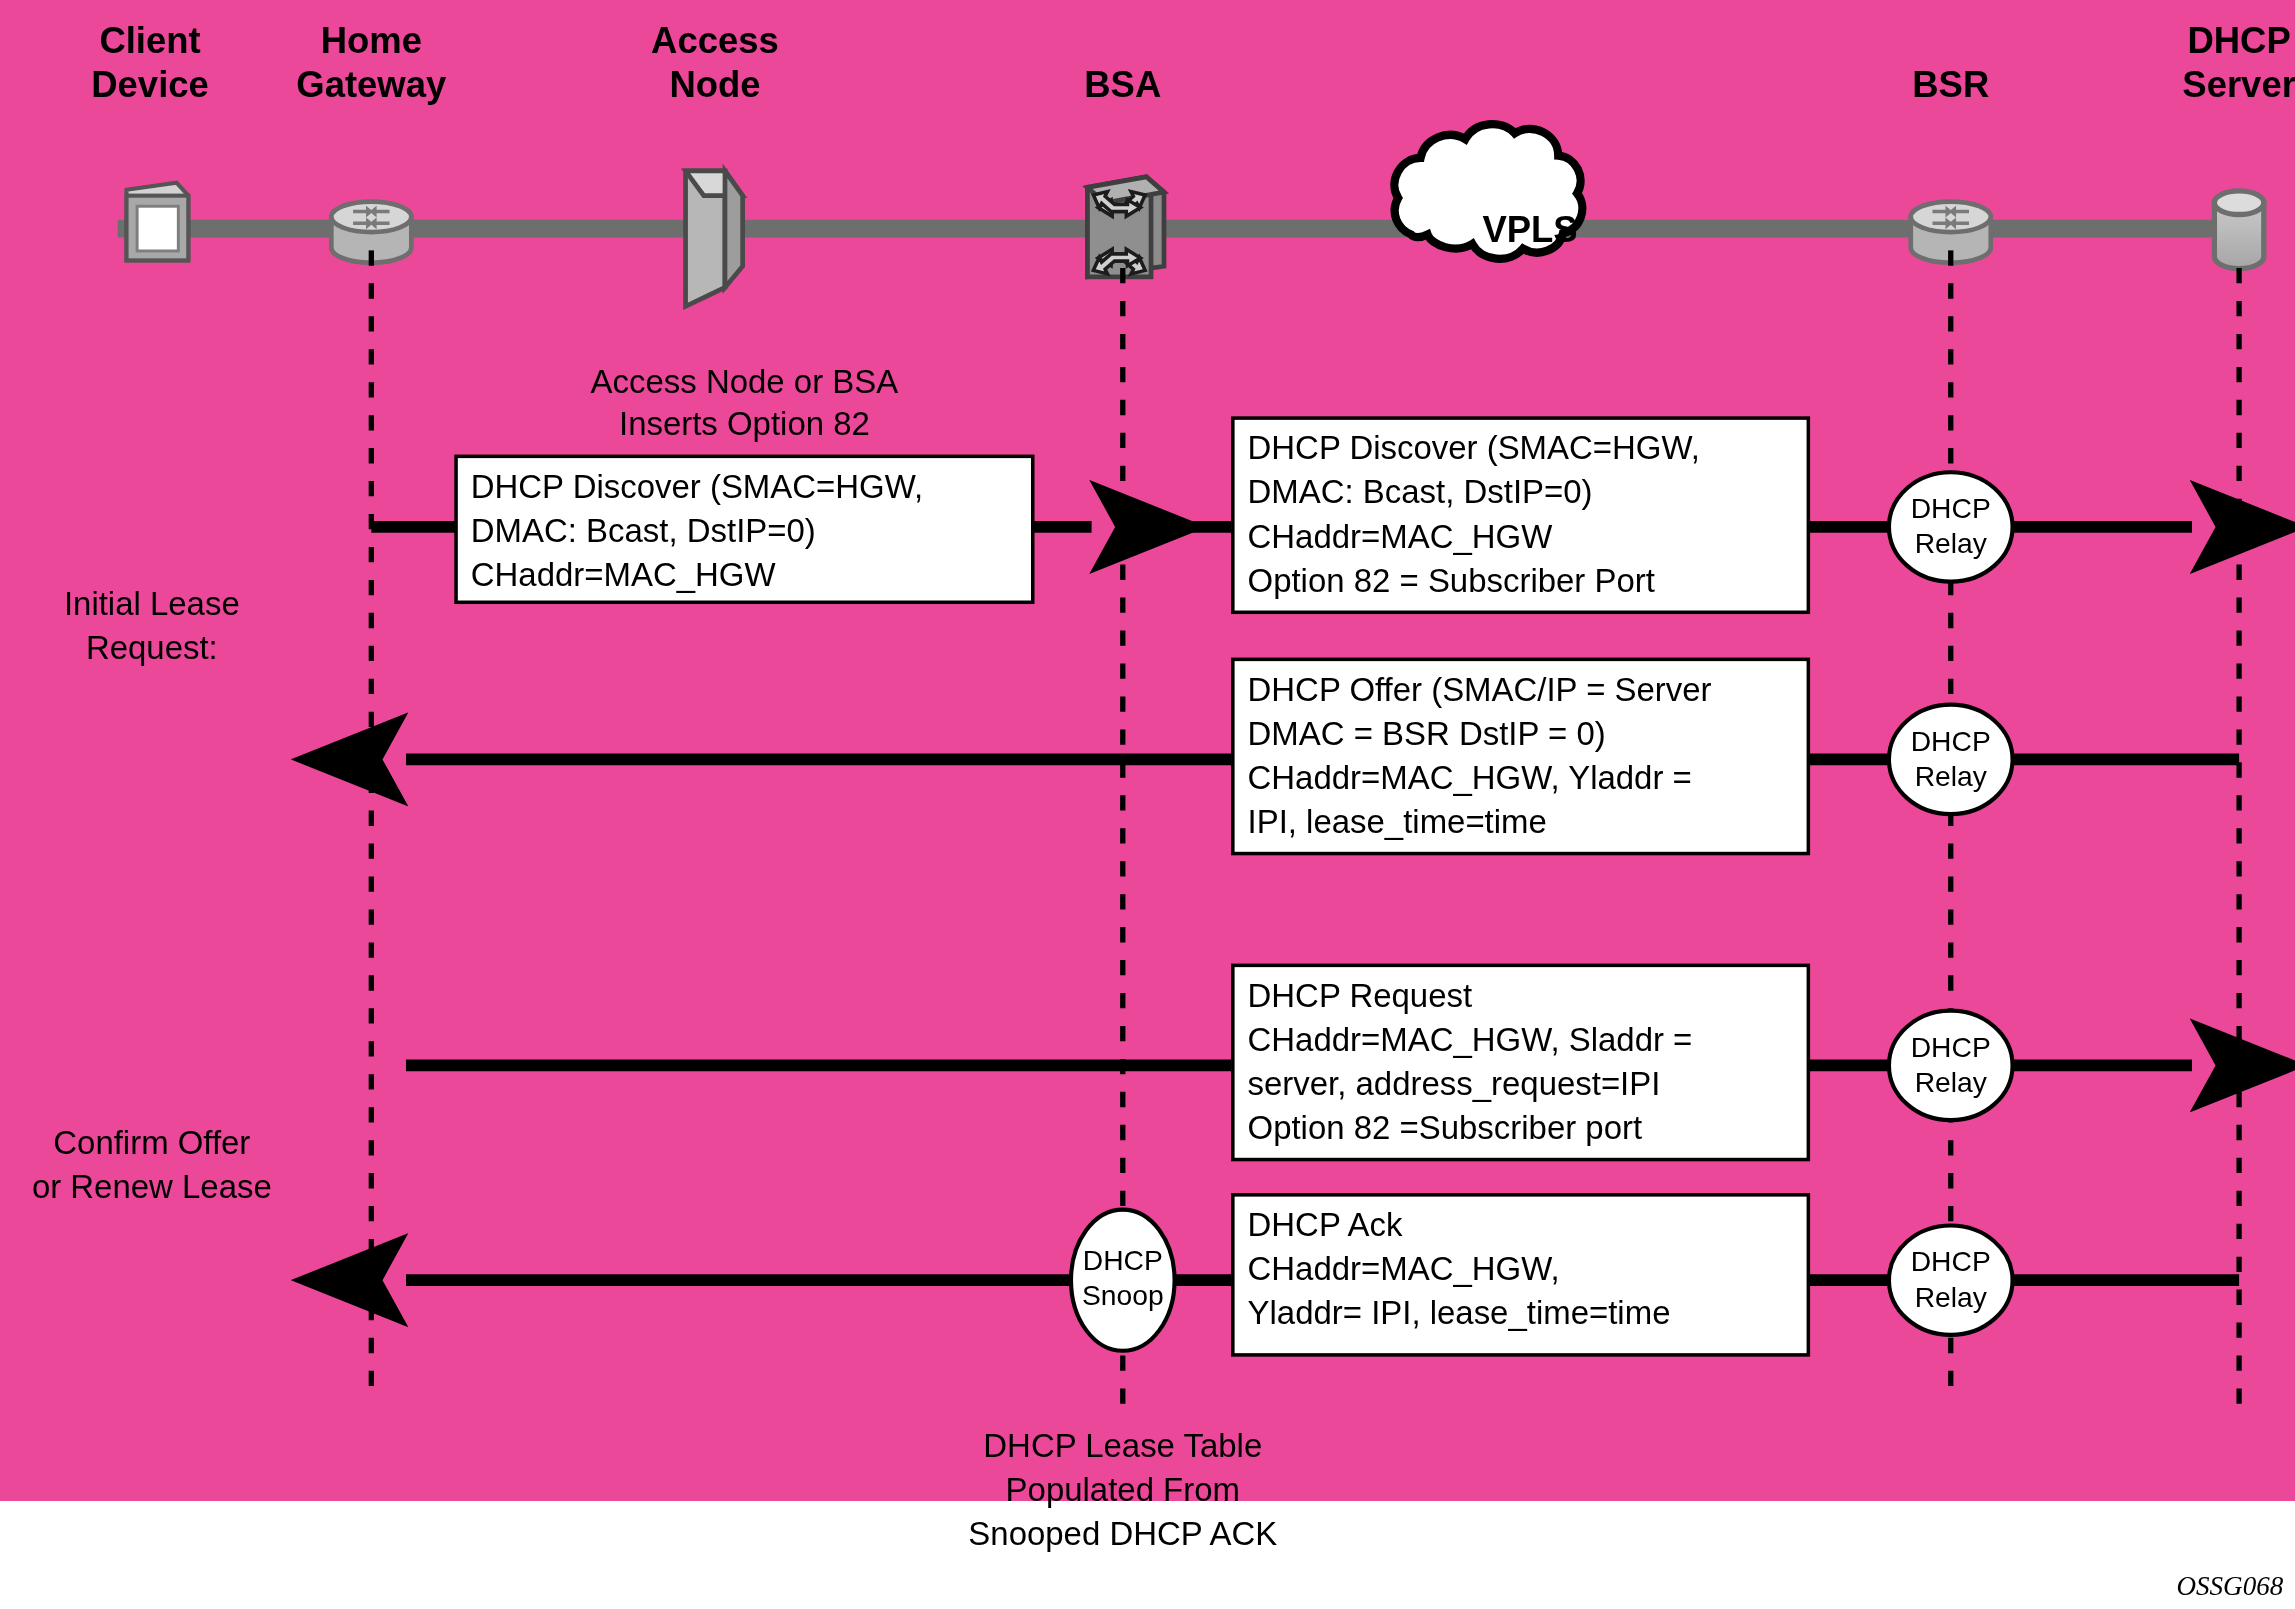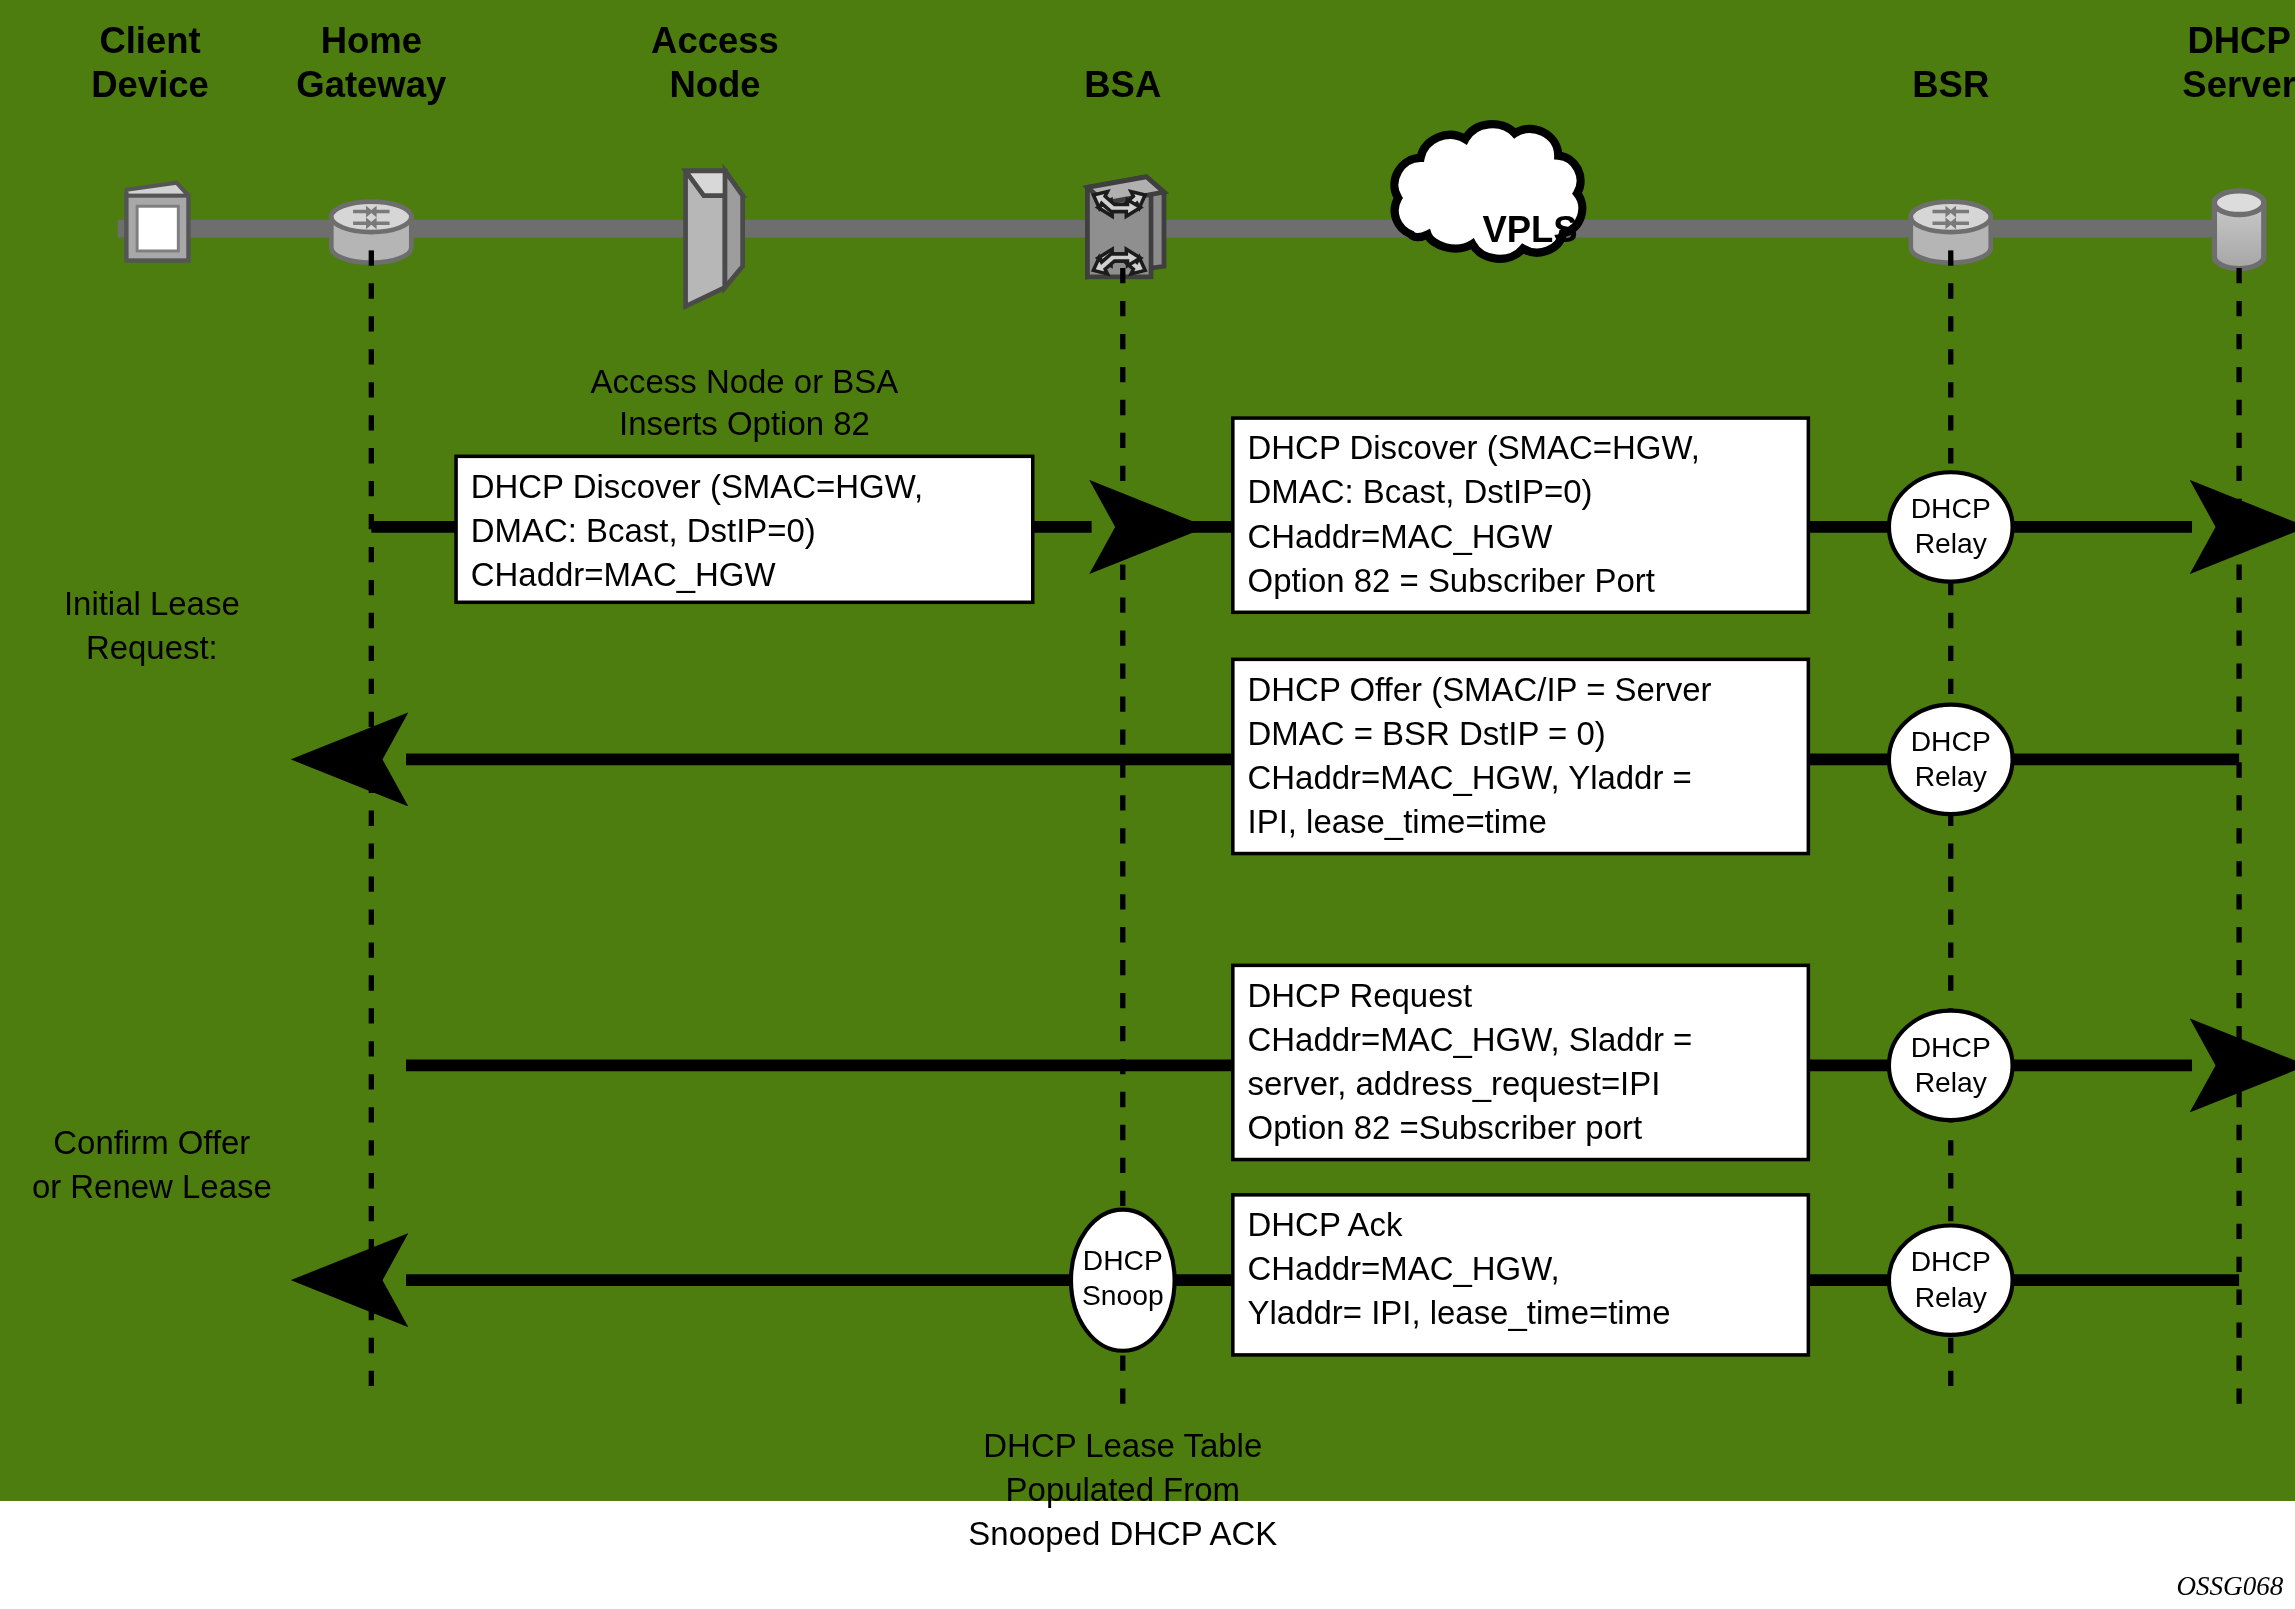--- a/index.html
+++ b/index.html
@@ -1,17 +1,17 @@
 <!DOCTYPE html>
 <html style="font-size:9.4px"><head>
 <meta charset="utf-8">
 <style>
   html,body{margin:0;padding:0;background:#ffffff;}
   body{width:2295px;height:1610px;font-family:"Liberation Sans",sans-serif;overflow:hidden;}
-  #stage{position:relative;width:2295px;height:1501px;background:#4d7c0f;}
+  #stage{position:relative;width:2295px;height:1501px;background:#ec4899;}
   svg{display:block;}
   .nodelabel{font-family:"Liberation Sans",sans-serif;font-weight:bold;font-size:62px;fill:#000;text-anchor:middle;}
   .boxtext{font-family:"Liberation Sans",sans-serif;font-size:56px;fill:#000;}
   .sidelabel{font-family:"Liberation Sans",sans-serif;font-size:56px;fill:#000;text-anchor:middle;}
   .annot{font-family:"Liberation Sans",sans-serif;font-size:56px;fill:#000;text-anchor:middle;}
   .relaytext{font-family:"Liberation Sans",sans-serif;font-size:48px;fill:#000;text-anchor:middle;}
   .vplstext{font-family:"Liberation Sans",sans-serif;font-weight:bold;font-size:62px;fill:#000;text-anchor:middle;}
   .watermark{font-family:"Liberation Serif",serif;font-style:italic;font-size:46px;fill:#000;text-anchor:end;}
   .msgbox{fill:#ffffff;stroke:#000000;stroke-width:6;}
   .lifeline{stroke:#000000;stroke-width:9;stroke-dasharray:26 30;fill:none;}

